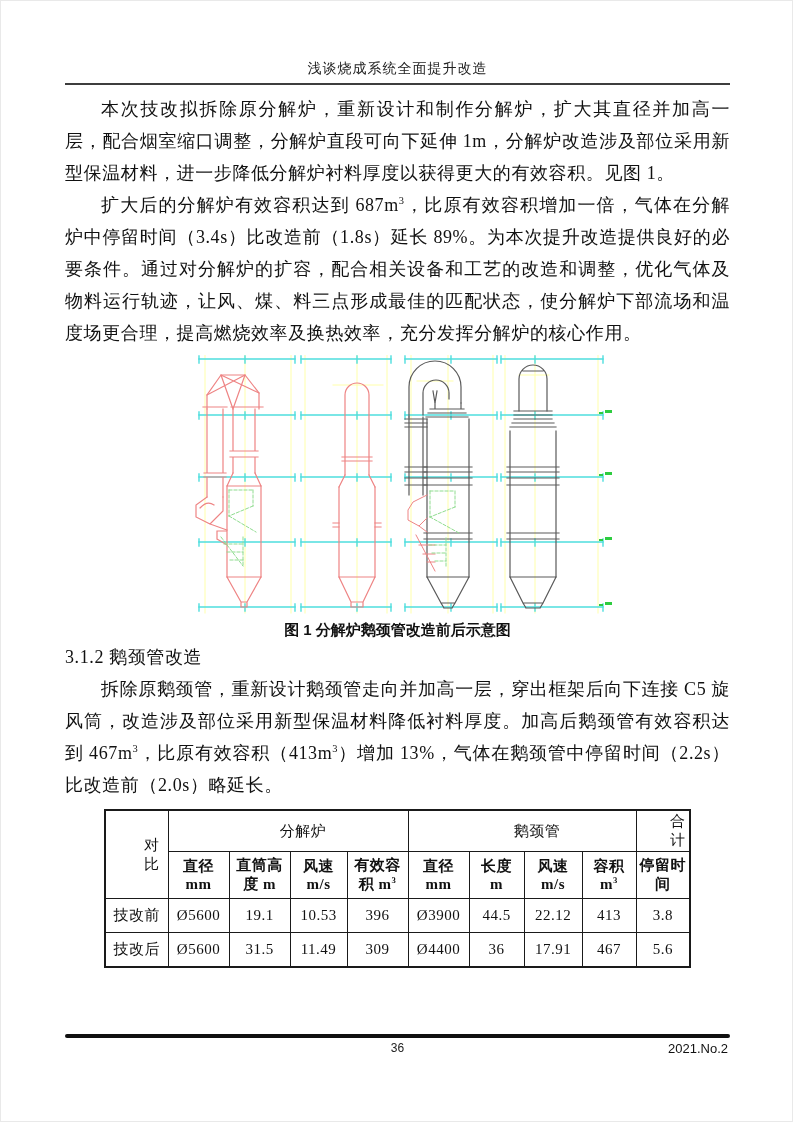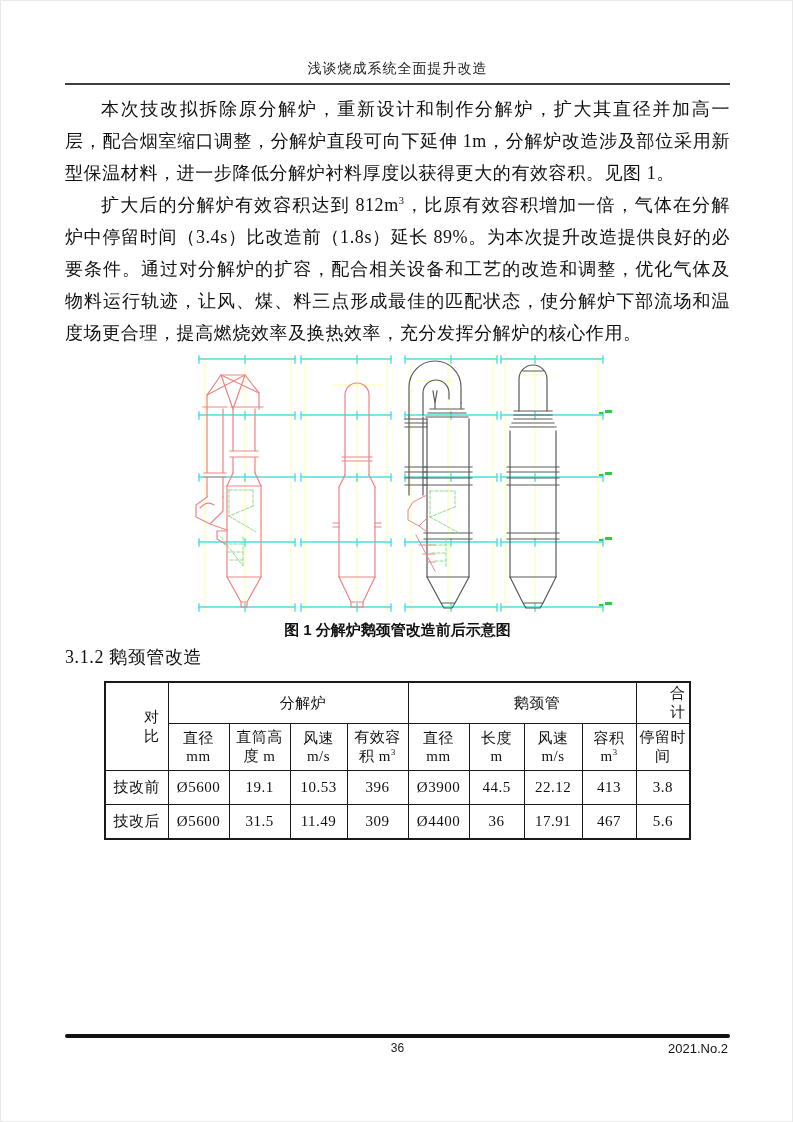--- a/index.html
+++ b/index.html
@@ -68,21 +68,21 @@
   table.cmp th,table.cmp td{
     border:1px solid #1a1a1a;
     text-align:center;
     vertical-align:middle;
     font-weight:normal;
     padding:1px 2px;
     letter-spacing:0.5px;
   }
   table.cmp{border:2px solid #1a1a1a;}
   tr.h1 th{height:26px;padding-left:32px;}
-  tr.h2 th{height:44px;}
+  tr.h2 th{height:44px;font-weight:bold;}
   tr.dr td{height:31px;}
   .u{display:block;}
   .footer{
     position:absolute;
     left:65px;right:63px;top:1034px;
   }
   .footer-rule{
     height:4px;background:#101010;border-radius:2px;
   }
   .footer-row{
@@ -112,21 +112,21 @@
 </head>
 <body>
 
 <div class="page">
 
   <div class="header-title">浅谈烧成系统全面提升改造</div>
   <hr class="header-rule">
 
   <p class="body-par"><span>本次技改拟拆除原分解炉，重新设计和制作分解炉，扩大其直径并加高一层，配合烟室缩口调整，分解炉直段可向下延伸 1m，分解炉改造涉及部位采用新型保温材料，进一步降低分解炉衬料厚度以获得更大的有效容积。见图 1。</span></p>
 
-  <p class="body-par"><span>扩大后的分解炉有效容积达到 812m</span><sup>3</sup><span>，比原有效容积增加一倍，气体在分解炉中停留时间（3.4s）比改造前（1.8s）延长 89%。为本次提升改造提供良好的必要条件。通过对分解炉的扩容，配合相关设备和工艺的改造和调整，优化气体及物料运行轨迹，让风、煤、料三点形成最佳的匹配状态，使分解炉下部流场和温度场更合理，提高燃烧效率及换热效率，充分发挥分解炉的核心作用。</span></p>
+  <p class="body-par"><span>扩大后的分解炉有效容积达到 687m</span><sup>3</sup><span>，比原有效容积增加一倍，气体在分解炉中停留时间（3.4s）比改造前（1.8s）延长 89%。为本次提升改造提供良好的必要条件。通过对分解炉的扩容，配合相关设备和工艺的改造和调整，优化气体及物料运行轨迹，让风、煤、料三点形成最佳的匹配状态，使分解炉下部流场和温度场更合理，提高燃烧效率及换热效率，充分发挥分解炉的核心作用。</span></p>
 
   <div class="figure-wrap">
     <svg width="430" height="260" viewBox="0 0 430 260" xmlns="http://www.w3.org/2000/svg">
 
       <g class="fg f-yel">
         <path d="M22,0 V258 M62,0 V258 M108,0 V258 M122,0 V258 M174,0 V258 M204,0 V258 M228,0 V258 M265,0 V258 M310,0 V258 M322,0 V258 M352,0 V258 M415,0 V258"></path>
         <path d="M150,30 H200 M234,26 H270 M336,20 H366"></path>
       </g>
 
       <g class="fg f-cyan">
@@ -204,20 +204,21 @@
         <path d="M327,76 V222 M373,76 V222"></path>
         <path d="M324,112 H376 M324,117 H376 M324,123 H376 M324,130 H376 M324,178 H376 M324,184 H376"></path>
         <path d="M327,222 H373 M327,222 L340,248 M373,222 L360,248 M340,248 H360 M340,248 L343,253 M360,248 L357,253 M343,253 H357"></path>
       </g>
     </svg>
     <div class="figure-caption">图 1  分解炉鹅颈管改造前后示意图</div>
   </div>
 
   <h3 class="section-heading">3.1.2 鹅颈管改造</h3>
 
+  <p class="body-par"><span>拆除原鹅颈管，重新设计鹅颈管走向并加高一层，穿出框架后向下连接 C5 旋风筒，改造涉及部位采用新型保温材料降低衬料厚度。加高后鹅颈管有效容积达到 467m</span><sup>3</sup><span>，比原有效容积（413m</span><sup>3</sup><span>）增加 13%，气体在鹅颈管中停留时间（2.2s）比改造前（2.0s）略延长。</span></p>
 
 
   <table class="cmp">
     <colgroup>
       <col style="width:63px">
         <col style="width:61px">
         <col style="width:61px">
         <col style="width:57px">
         <col style="width:61px">
       <col style="width:61px">

